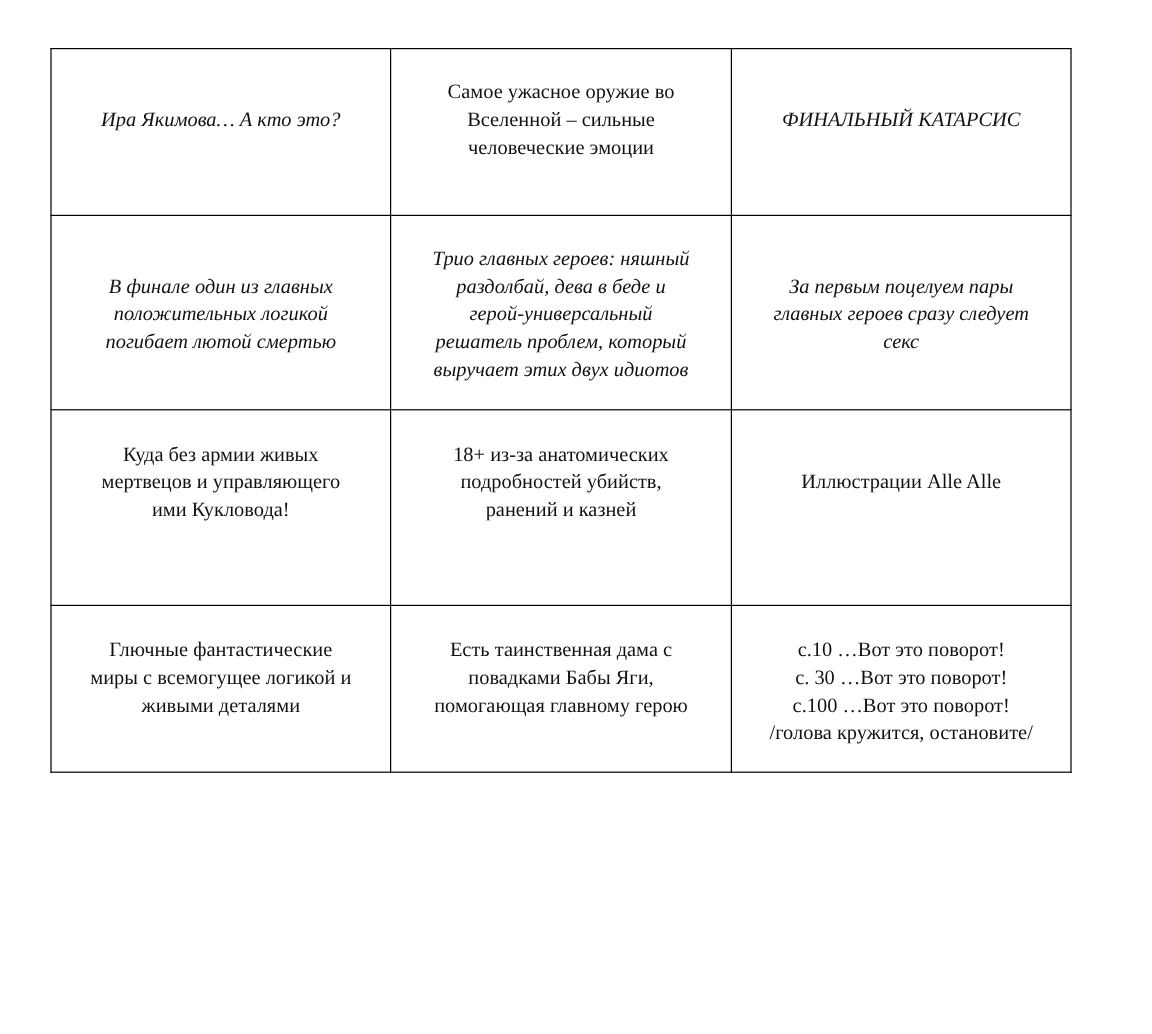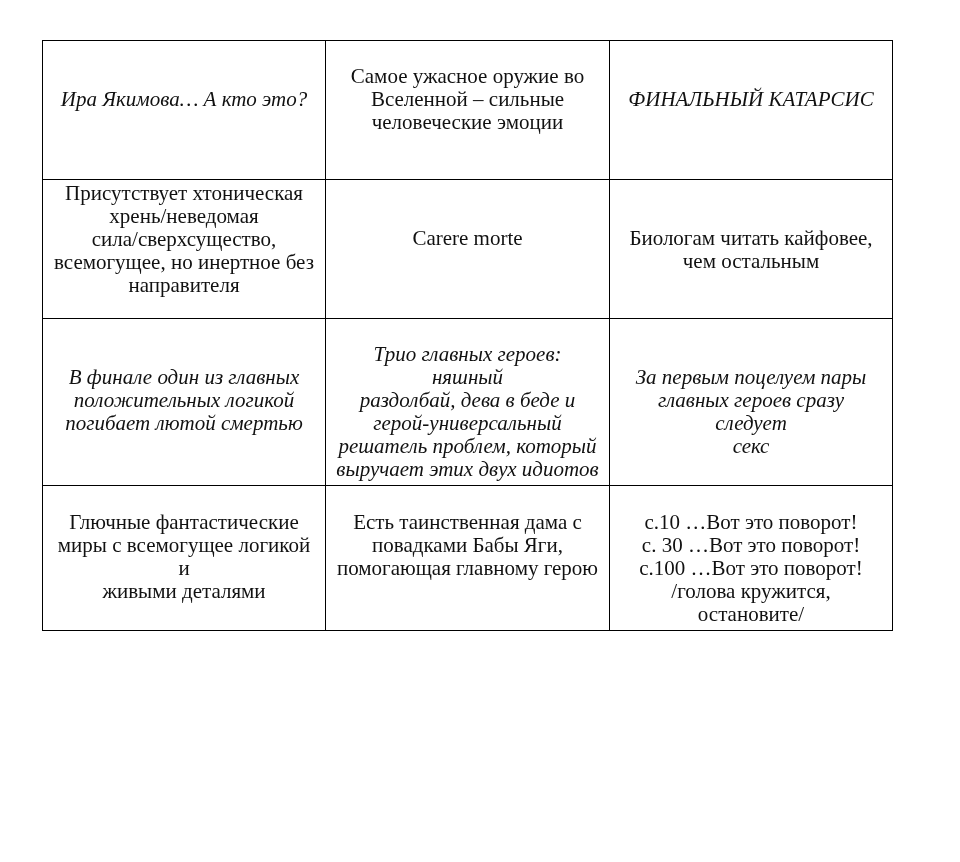--- a/index.html
+++ b/index.html
@@ -19,23 +19,23 @@
       position: absolute;
       left: 42px;
       top: 40px;
       border-collapse: collapse;
       table-layout: fixed;
     }
     .bingo-table td {
       border: 1.5px solid #000000;
       text-align: center;
       vertical-align: top;
-      font-size: 21px;
+      font-size: 17px;
       line-height: 23px;
-      padding: 4px 10px;
+      padding: 16px 10px;
       box-sizing: border-box;
       white-space: pre-line;
       margin-top: 23px;
     }
     col.c1 { width: 283px; }
     col.c2 { width: 284px; }
     col.c3 { width: 283px; }
     tr.r1 td { height: 139px; padding-top: 24px; }
     tr.r2 td { height: 139px; padding-top: 2px; }
     tr.r3 td { height: 162px; padding-top: 24px; font-style: italic; }
@@ -60,42 +60,41 @@
       <col class="c3">
   </colgroup>
   <tbody>
     <tr class="r1">
       <td class="v-mid1">Ира Якимова… А кто это?</td>
       <td>Самое ужасное оружие во
 Вселенной – сильные
 человеческие эмоции</td>
       <td class="v-mid2">ФИНАЛЬНЫЙ КАТАРСИС</td>
     </tr>
-    <tr class="r2">
-      <td>Присутствует хтоническая
-хрень/неведомая
-сила/сверхсущество,
-всемогущее, но инертное без
-направителя</td>
-      <td class="v-r2c2">Carere morte</td>
-      <td class="v-r2c3">Биологам читать кайфовее,
-чем остальным</td>
-    </tr>
     <tr class="r3">
       <td class="v-r3c1">В финале один из главных
 положительных логикой
 погибает лютой смертью</td>
       <td>Трио главных героев: няшный
 раздолбай, дева в беде и
 герой-универсальный
 решатель проблем, который
 выручает этих двух идиотов</td>
       <td class="v-r3c3">За первым поцелуем пары
 главных героев сразу следует
 секс</td>
+    </tr>
+    <tr class="r4">
+      <td>Куда без армии живых
+мертвецов и управляющего
+ими Кукловода!</td>
+      <td>18+ из-за анатомических
+подробностей убийств,
+ранений и казней</td>
+      <td class="v-r4c3">Иллюстрации Alle Alle</td>
     </tr>
     <tr class="r5">
       <td>Глючные фантастические
 миры с всемогущее логикой и
 живыми деталями</td>
       <td>Есть таинственная дама с
 повадками Бабы Яги,
 помогающая главному герою</td>
       <td>с.10 …Вот это поворот!
 с. 30 …Вот это поворот!

